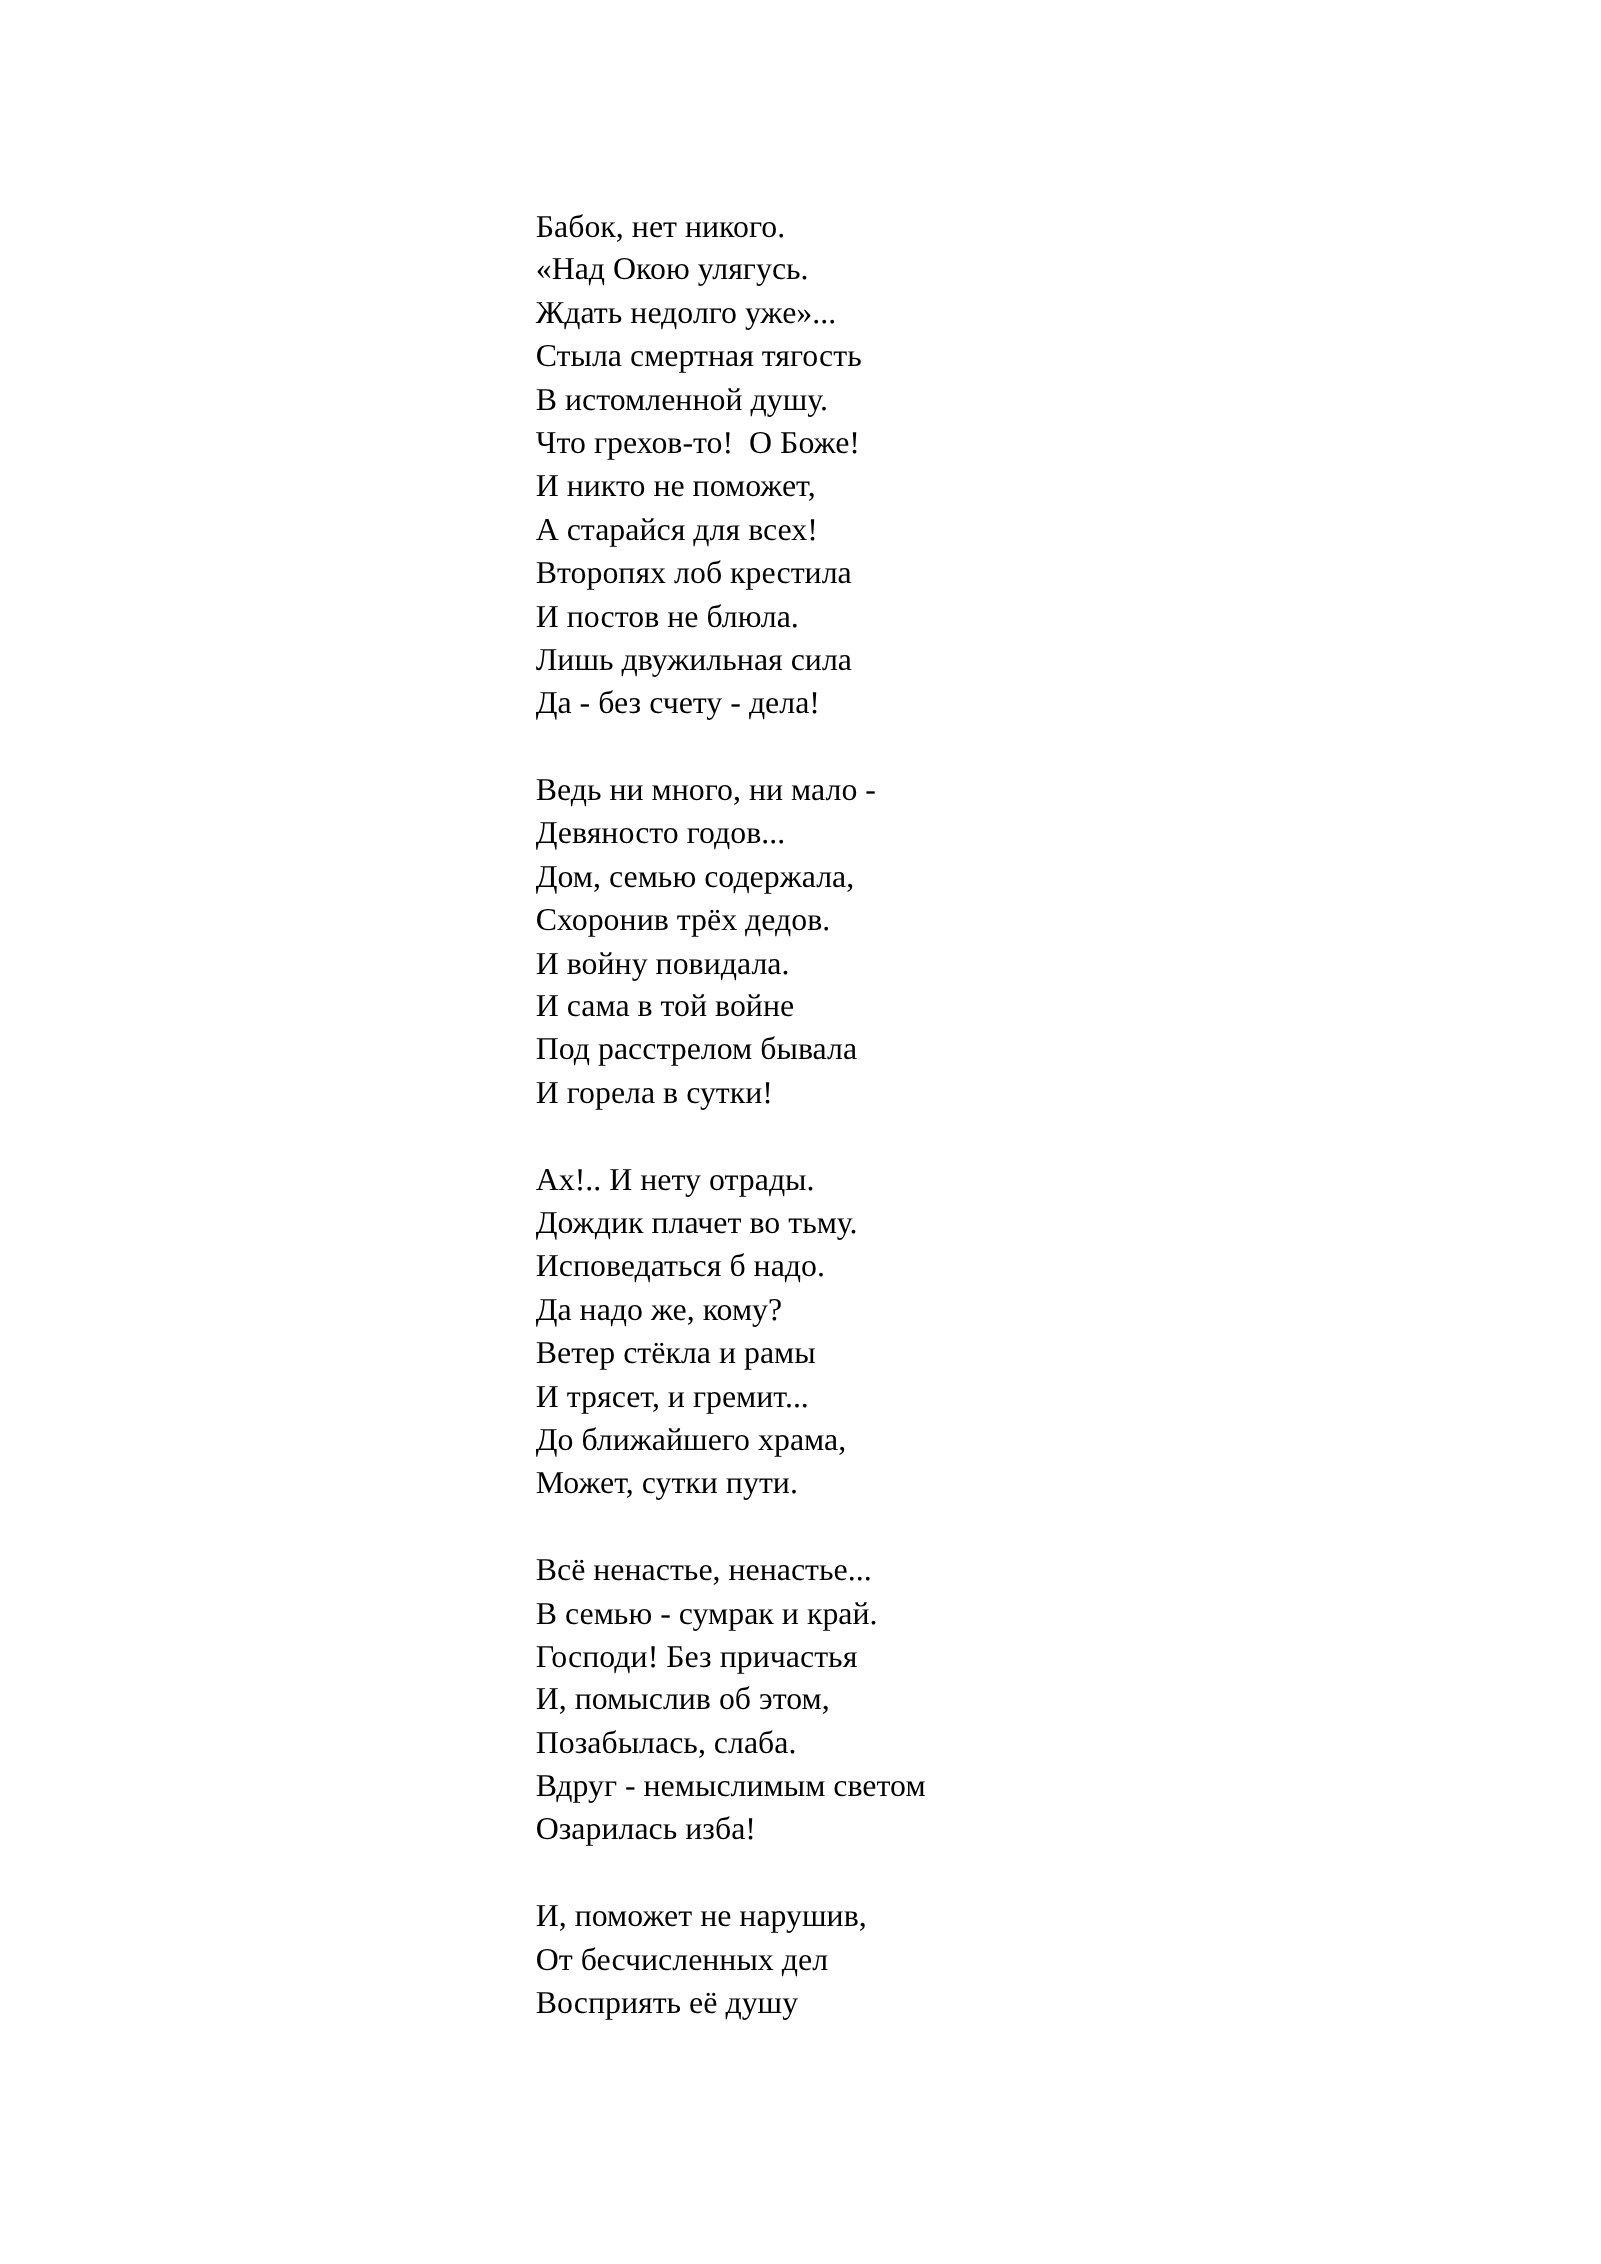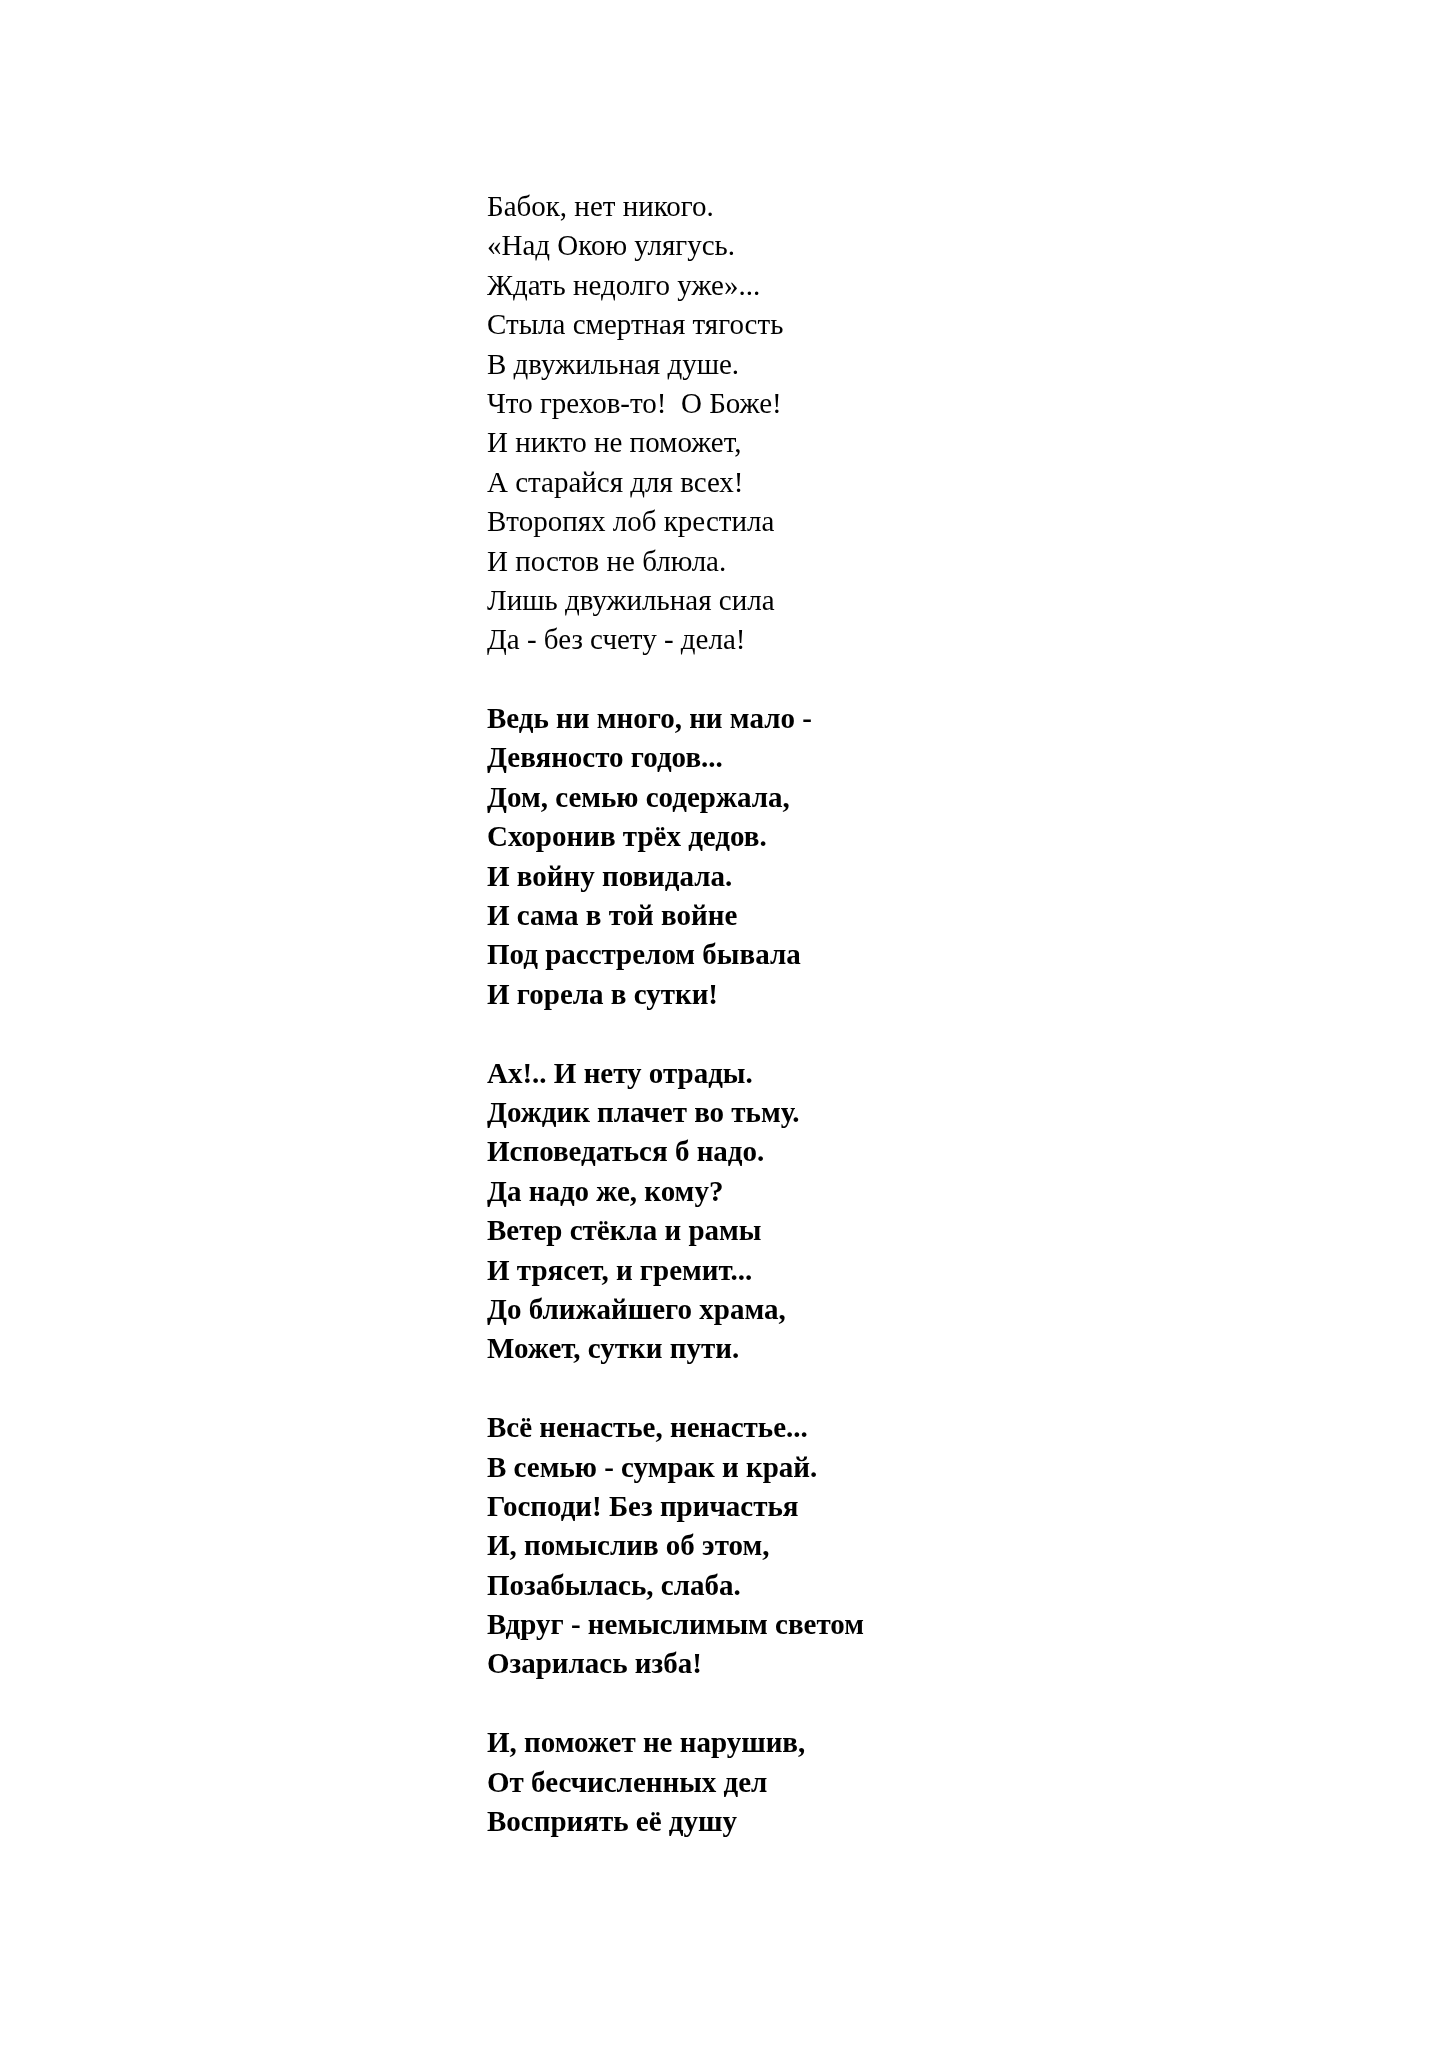--- a/index.html
+++ b/index.html
@@ -29,40 +29,39 @@
       font-size: 29px;
       line-height: 39.4px;
       color: #000000;
     }
     .stanza {
       margin: 0;
       padding: 0;
     }
     .stanza + .stanza {
       margin-top: 39.4px;
-      font-weight: bold;
     }
     .line {
       display: block;
       white-space: pre;
       height: 39.4px;
     }
   </style>
 </head>
 <body>
 
 <div class="page">
   <div class="poem">
 
     <div class="stanza">
       <span class="line">Бабок, нет никого.</span>
       <span class="line">«Над Окою улягусь.</span>
       <span class="line">Ждать недолго уже»...</span>
       <span class="line">Стыла смертная тягость</span>
-      <span class="line">В двужильная душе.</span>
+      <span class="line">В истомленной душу.</span>
       <span class="line">Что грехов-то!  О Боже!</span>
       <span class="line">И никто не поможет,</span>
       <span class="line">А старайся для всех!</span>
       <span class="line">Второпях лоб крестила</span>
       <span class="line">И постов не блюла.</span>
       <span class="line">Лишь двужильная сила</span>
       <span class="line">Да - без счету - дела!</span>
     </div>
 
     <div class="stanza">

